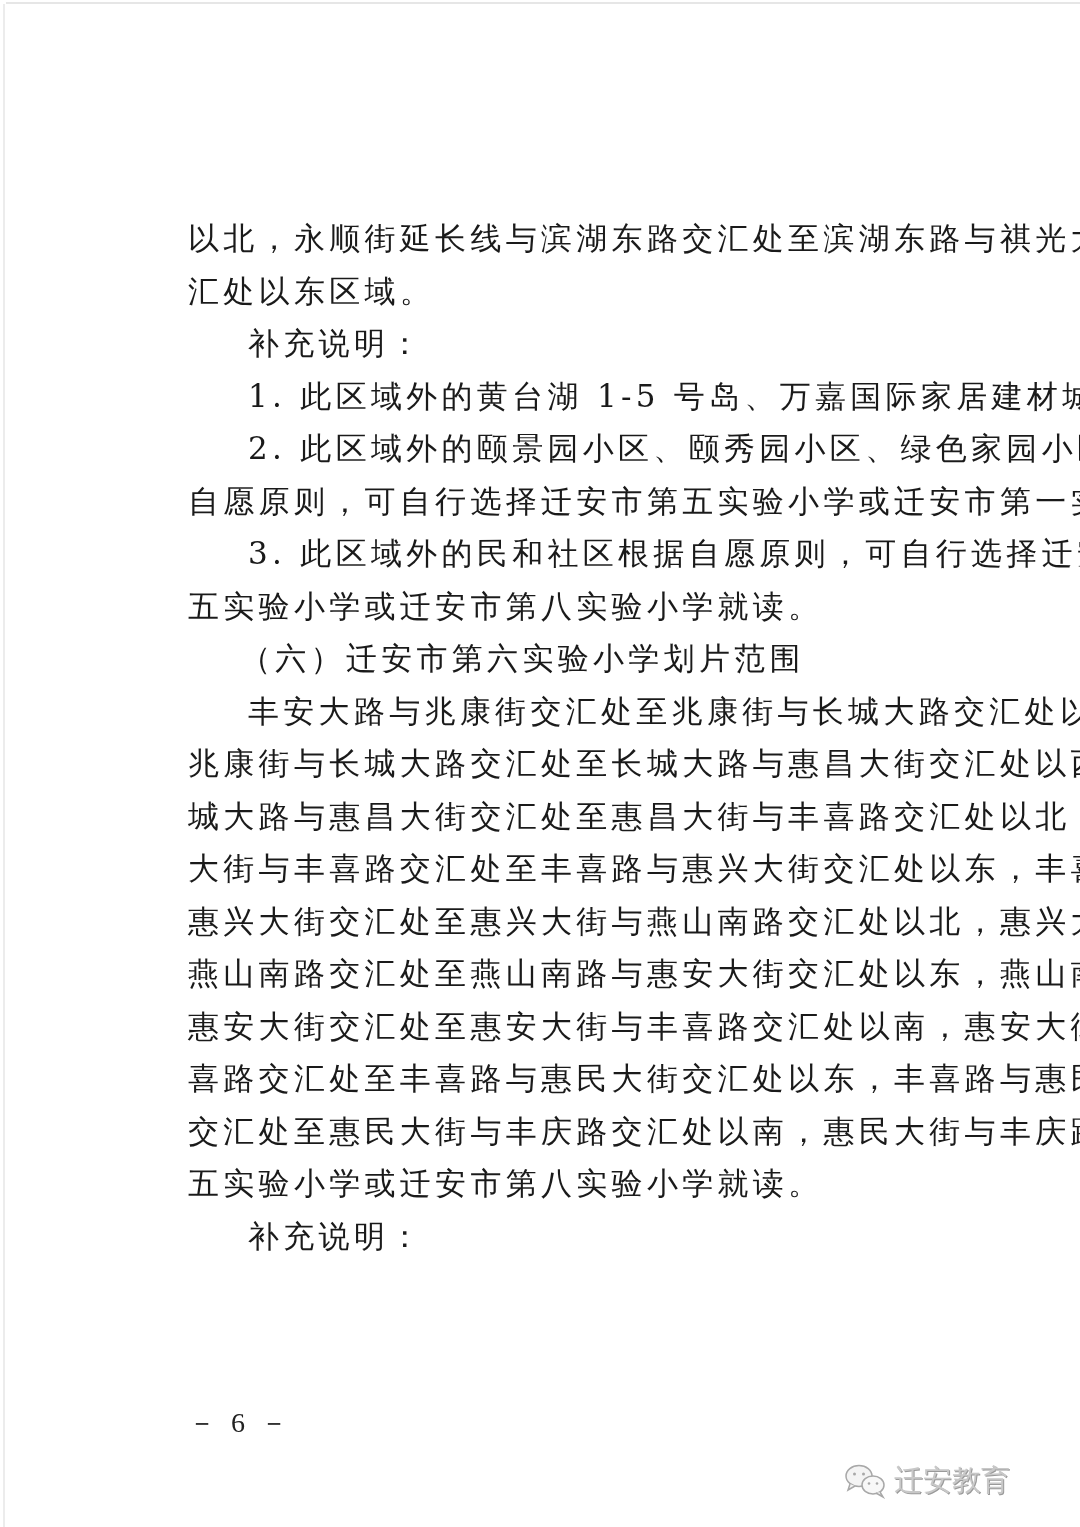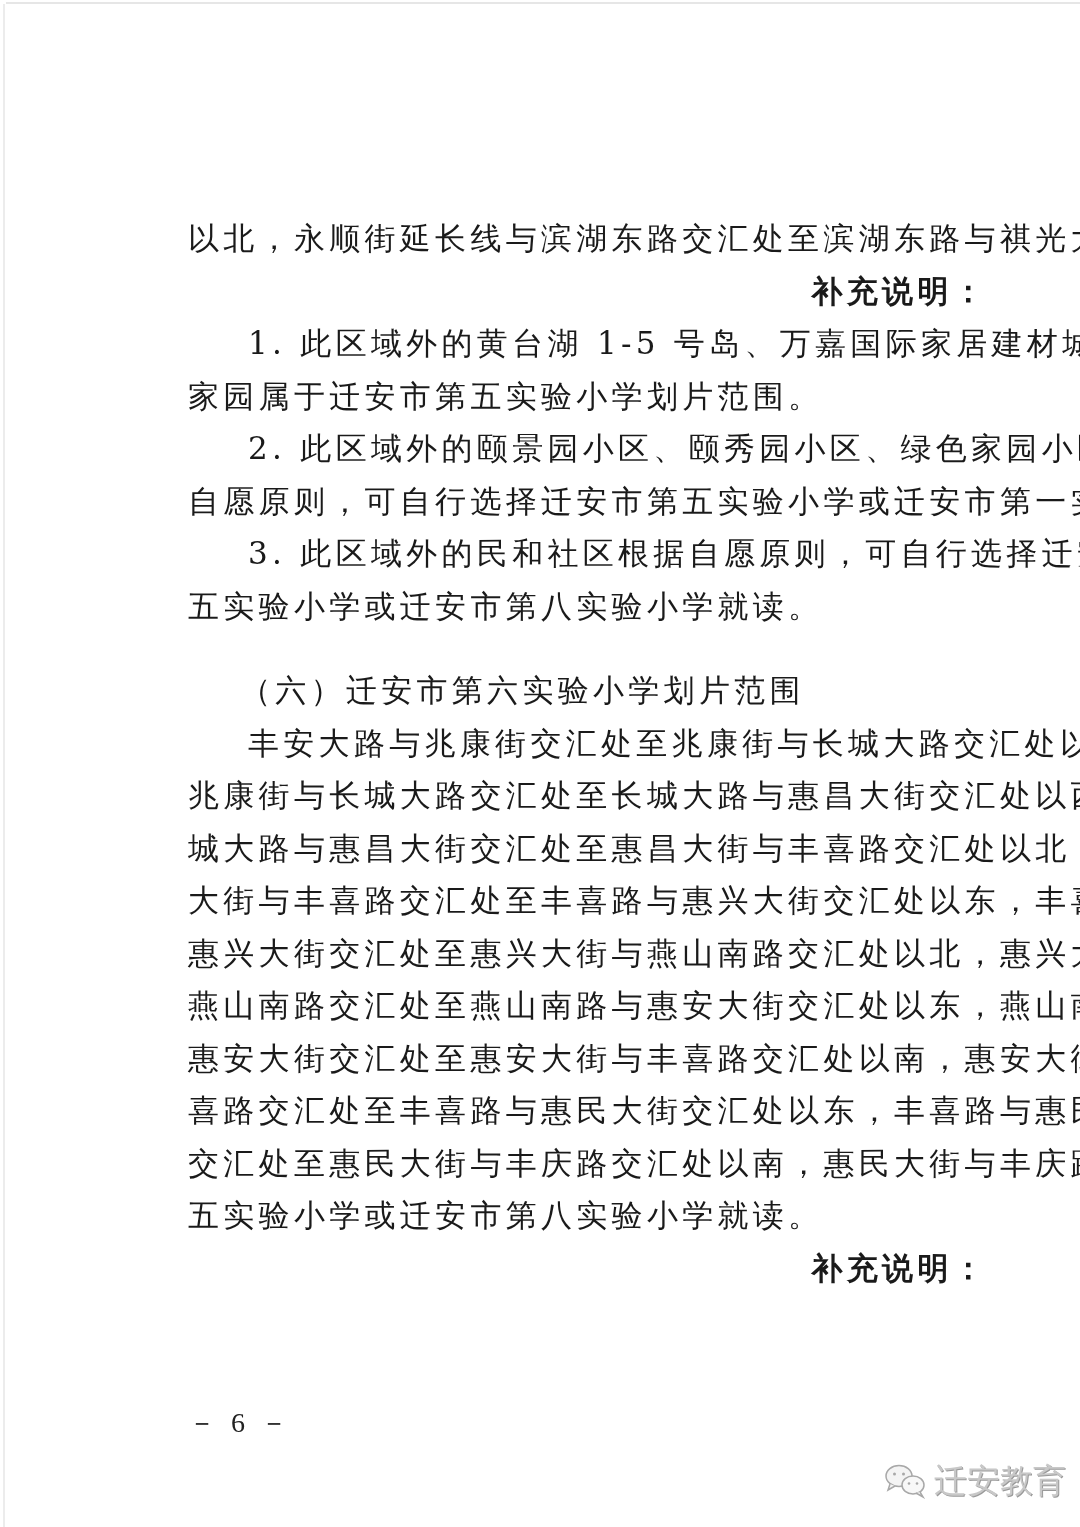--- a/index.html
+++ b/index.html
@@ -41,71 +41,70 @@
       font-size: 31px;
       line-height: 52.5px;
       height: 52.5px;
       white-space: nowrap;
       letter-spacing: 4.3px;
     }
     .indent {
       padding-left: 60px;
     }
     .bold {
-      font-weight: bold;
-      text-align: right;
+      font-weight: normal;
     }
     .page-number {
       position: absolute;
       left: 188px;
       top: 1403px;
       font-size: 28px;
       line-height: 40px;
       letter-spacing: 4px;
       color: #222;
       font-family: "Liberation Serif", serif;
     }
     .watermark {
       position: absolute;
-      left: 884px;
+      left: 844px;
       top: 1458px;
       height: 46px;
       display: flex;
       align-items: center;
       color: #c8c8c8;
       font-family: "DejaVu Sans", sans-serif;
-      font-size: 33px;
+      font-size: 29px;
       text-shadow: 1px 1px 0 #9a9a9a;
     }
     .watermark svg {
       margin-right: 6px;
     }
   </style>
 </head>
 <body>
 
 <div class="page-edge-top"></div>
 <div class="page-edge-left"></div>
 
 <div class="content">
 
   <div class="line">以北，永顺街延长线与滨湖东路交汇处至滨湖东路与祺光大街交</div>
+  <div class="line">汇处以东区域。</div>
 
   <div class="line indent bold">补充说明：</div>
 
   <div class="line indent">1. 此区域外的黄台湖 1-5 号岛、万嘉国际家居建材城、鑫旺</div>
-  <div class="line">家园属于迁安市第五实验小学划片范围。</div>
 
   <div class="line indent">2. 此区域外的颐景园小区、颐秀园小区、绿色家园小区根据</div>
   <div class="line">自愿原则，可自行选择迁安市第五实验小学或迁安市第一实验小</div>
 
   <div class="line indent">3. 此区域外的民和社区根据自愿原则，可自行选择迁安市第</div>
   <div class="line">五实验小学或迁安市第八实验小学就读。</div>
 
-  <div class="line indent" style="padding-left:52px;margin-top:32px;">（六）迁安市第六实验小学划片范围</div>
+  <div class="line indent" style="padding-left:52px;">（六）迁安市第六实验小学划片范围</div>
 
   <div class="line indent">丰安大路与兆康街交汇处至兆康街与长城大路交汇处以南，</div>
   <div class="line">兆康街与长城大路交汇处至长城大路与惠昌大街交汇处以西，长</div>
   <div class="line">城大路与惠昌大街交汇处至惠昌大街与丰喜路交汇处以北，惠昌</div>
   <div class="line">大街与丰喜路交汇处至丰喜路与惠兴大街交汇处以东，丰喜路与</div>
   <div class="line">惠兴大街交汇处至惠兴大街与燕山南路交汇处以北，惠兴大街与</div>
   <div class="line">燕山南路交汇处至燕山南路与惠安大街交汇处以东，燕山南路与</div>
   <div class="line">惠安大街交汇处至惠安大街与丰喜路交汇处以南，惠安大街与丰</div>
   <div class="line">喜路交汇处至丰喜路与惠民大街交汇处以东，丰喜路与惠民大街</div>
   <div class="line">交汇处至惠民大街与丰庆路交汇处以南，惠民大街与丰庆路交汇</div>

